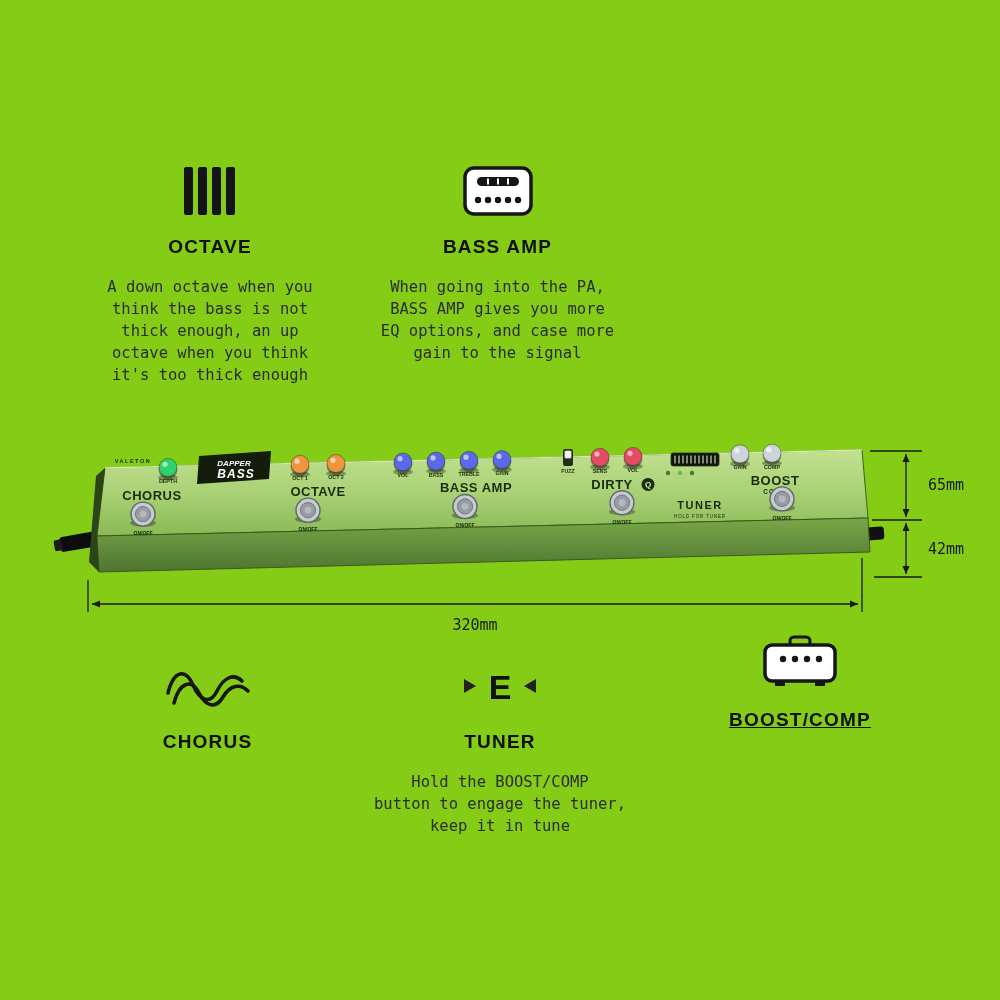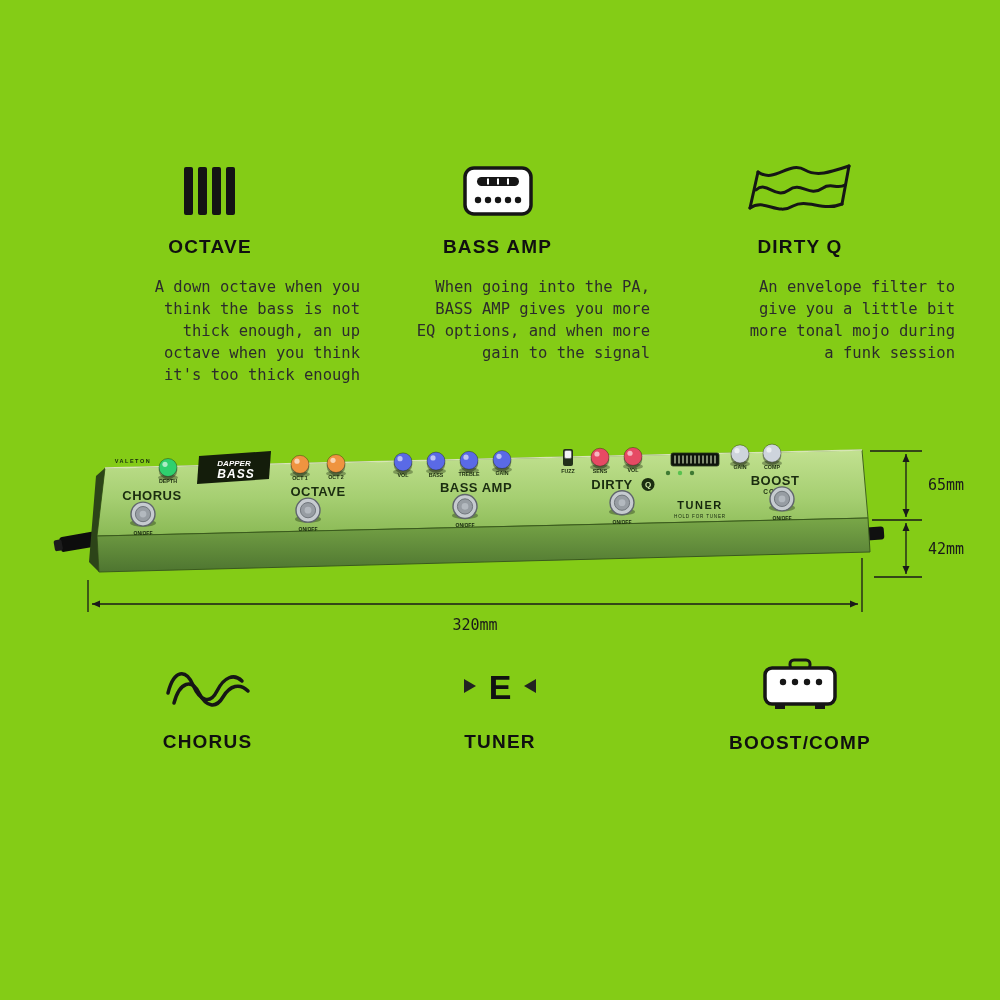--- a/index.html
+++ b/index.html
@@ -2,27 +2,27 @@
 <html><head>
 <meta charset="utf-8">
 <style>
   html,body{margin:0;padding:0;background:#ffffff;}
   .page{position:relative;width:1000px;height:1000px;background:#84cc16;overflow:hidden;
         font-family:"Liberation Sans",sans-serif;}
   .feature{position:absolute;text-align:center;color:#141414;}
   .icon-wrap{height:62px;display:flex;align-items:center;justify-content:center;margin-bottom:14px;}
   .feature h3{margin:0 0 18px 0;font-size:19px;font-weight:bold;letter-spacing:1.2px;color:#101010;}
   .feature p{margin:0;font-family:"DejaVu Sans Mono",monospace;font-size:15.5px;line-height:22px;
-             color:#2c2c2c;white-space:pre-line;text-align:right;}
+             color:#2c2c2c;white-space:pre-line;}
   .f-top-1{left:60px;top:160px;width:300px;}
   .f-top-2{left:345px;top:160px;width:305px;}
   .f-top-3{left:645px;top:160px;width:310px;}
   .f-bot-1{left:55px;top:655px;width:305px;}
   .f-bot-2{left:345px;top:655px;width:310px;}
-  .f-bot-3{left:645px;top:656px;width:310px;}
+  .f-bot-3{left:645px;top:633px;width:310px;text-decoration:underline;}
   #pedal-svg{position:absolute;left:0;top:430px;width:1000px;height:230px;}
   .dim-text{font-family:"DejaVu Sans Mono",monospace;font-size:15px;fill:#1a1a1a;}
 </style>
 </head>
 <body>
 
 <div class="page">
 
   <div class="feature f-top-1">
     <div class="icon-wrap">
@@ -52,40 +52,24 @@
         <circle cx="16" cy="37" r="3.2" fill="#161616"></circle>
         <circle cx="26" cy="37" r="3.2" fill="#161616"></circle>
         <circle cx="36" cy="37" r="3.2" fill="#161616"></circle>
         <circle cx="46" cy="37" r="3.2" fill="#161616"></circle>
         <circle cx="56" cy="37" r="3.2" fill="#161616"></circle>
       </svg>
     </div>
     <h3>BASS AMP</h3>
     <p>When going into the PA,
 BASS AMP gives you more
-EQ options, and when more
+EQ options, and case more
 gain to the signal</p>
   </div>
 
-  <div class="feature f-top-3">
-    <div class="icon-wrap">
-      <svg width="110" height="62" viewBox="0 0 110 62" fill="none" stroke="#161616" stroke-width="3" stroke-linecap="round" stroke-linejoin="round">
-        <path d="M13 12 L5 48"></path>
-        <path d="M104 6 L97 44"></path>
-        <path d="M13 12 C30 24 44 0 60 10 C72 17 86 12 104 6"></path>
-        <path d="M5 48 C20 38 32 56 48 46 C62 38 78 52 97 44"></path>
-        <path d="M11 30 C22 20 30 40 44 30 C56 21 64 38 78 28 C86 22 92 30 100 25"></path>
-      </svg>
-    </div>
-    <h3>DIRTY Q</h3>
-    <p>An envelope filter to
-give you a little bit
-more tonal mojo during
-a funk session</p>
-  </div>
 
   <svg id="pedal-svg" viewBox="0 0 1000 230">
     <defs>
       <linearGradient id="gTop" x1="0" y1="0" x2="0" y2="1">
         <stop offset="0" stop-color="#c2e190"></stop>
         <stop offset="0.55" stop-color="#a6cf72"></stop>
         <stop offset="1" stop-color="#8ab955"></stop>
       </linearGradient>
       <linearGradient id="gFront" x1="0" y1="0" x2="0" y2="1">
         <stop offset="0" stop-color="#79a748"></stop>
@@ -301,20 +285,23 @@
 
   <div class="feature f-bot-2">
     <div class="icon-wrap">
       <svg width="100" height="46" viewBox="0 0 100 46">
         <polygon points="14,16 26,23 14,30" fill="#222222"></polygon>
         <text x="50" y="36" font-size="34" font-weight="bold" text-anchor="middle" fill="#111111" font-family="Liberation Sans, sans-serif">E</text>
         <polygon points="86,16 74,23 86,30" fill="#222222"></polygon>
       </svg>
     </div>
     <h3>TUNER</h3>
+    <p>Hold the BOOST/COMP
+button to engage the tuner,
+keep it in tune</p>
   </div>
 
   <div class="feature f-bot-3">
     <div class="icon-wrap">
       <svg width="82" height="62" viewBox="0 0 82 62">
         <rect x="31" y="4" width="20" height="9" rx="4" fill="none" stroke="#161616" stroke-width="3"></rect>
         <rect x="6" y="12" width="70" height="36" rx="7" fill="#ffffff" stroke="#161616" stroke-width="3.5"></rect>
         <circle cx="24" cy="26" r="3.2" fill="#161616"></circle>
         <circle cx="36" cy="26" r="3.2" fill="#161616"></circle>
         <circle cx="48" cy="26" r="3.2" fill="#161616"></circle>

